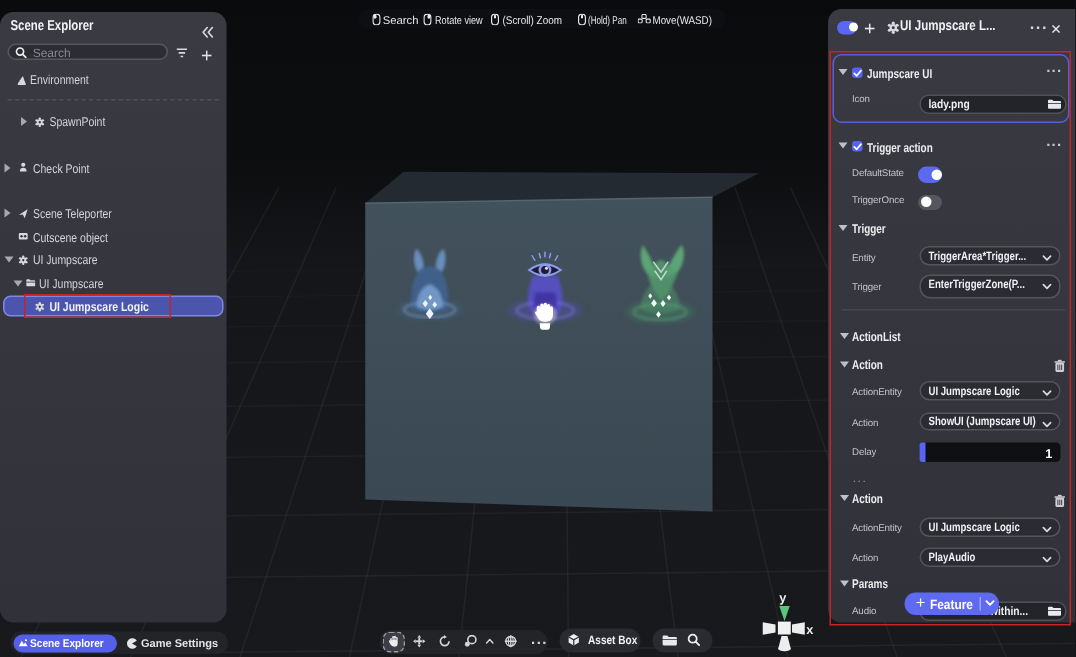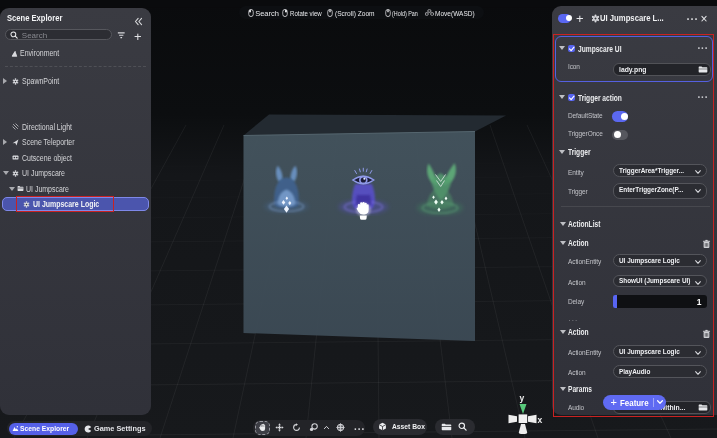--- a/index.html
+++ b/index.html
@@ -323,32 +323,33 @@
     </svg>
   <div class="abs" style="left:134px;top:21px;font-size:13px;color:#e0e1e4;font-weight:300;">+</div>
 
   <div class="row" style="left:0;top:38.5px;width:150px;">
     <svg class="ic" style="left:10.5px;top:3.5px" width="7" height="7" viewBox="0 0 10 10">
         <use href="#i-env"></use>
       </svg>
     <span style="position:absolute;left:19.5px;">Environment</span>
   </div>
   <div class="abs" style="left:5px;top:58px;width:141px;border-top:1px dashed #4f5056;"></div>
-  <div class="row" style="left:0;top:66.5px;width:156px;">
+  <div class="row" style="left:11px;top:66.5px;width:156px;">
     <div class="abs" style="left:3px;top:4px;width:0;height:0;border-top:3px solid transparent;border-bottom:3px solid transparent;border-left:4px solid #a8a9ae;"></div>
     <svg class="ic" style="left:11.5px;top:3.5px" width="7" height="7" viewBox="0 0 10 10">
         <use href="#i-gear"></use>
       </svg>
     <span style="position:absolute;left:21.5px;">SpawnPoint</span>
   </div>
-  <div class="row" style="left:0;top:112px;width:150px;">
+  <div class="row" style="left:0;top:97px;width:150px;">
+    <div class="abs" style="left:3px;top:4px;width:0;height:0;border-top:3px solid transparent;border-bottom:3px solid transparent;border-left:4px solid #a8a9ae;"></div>
     <svg class="ic" style="left:11.5px;top:3.5px" width="7" height="7" viewBox="0 0 10 10">
-        <use href="#i-light"></use>
-      </svg>
-    <span style="position:absolute;left:21.5px;">Directional Light</span>
+        <use href="#i-person"></use>
+      </svg>
+    <span style="position:absolute;left:21.5px;">Check Point</span>
   </div>
   <div class="row" style="left:0;top:143px;width:150px;">
     <svg class="ic" style="left:11.5px;top:3.5px" width="7" height="7" viewBox="0 0 10 10">
         <use href="#i-cam"></use>
       </svg>
     <span style="position:absolute;left:21.5px;">Cutscene object</span>
   </div>
   <div class="row" style="left:0;top:127.5px;width:150px;">
     <div class="abs" style="left:3px;top:4px;width:0;height:0;border-top:3px solid transparent;border-bottom:3px solid transparent;border-left:4px solid #a8a9ae;"></div>
     <svg class="ic" style="left:11.5px;top:3.5px" width="7" height="7" viewBox="0 0 10 10">

